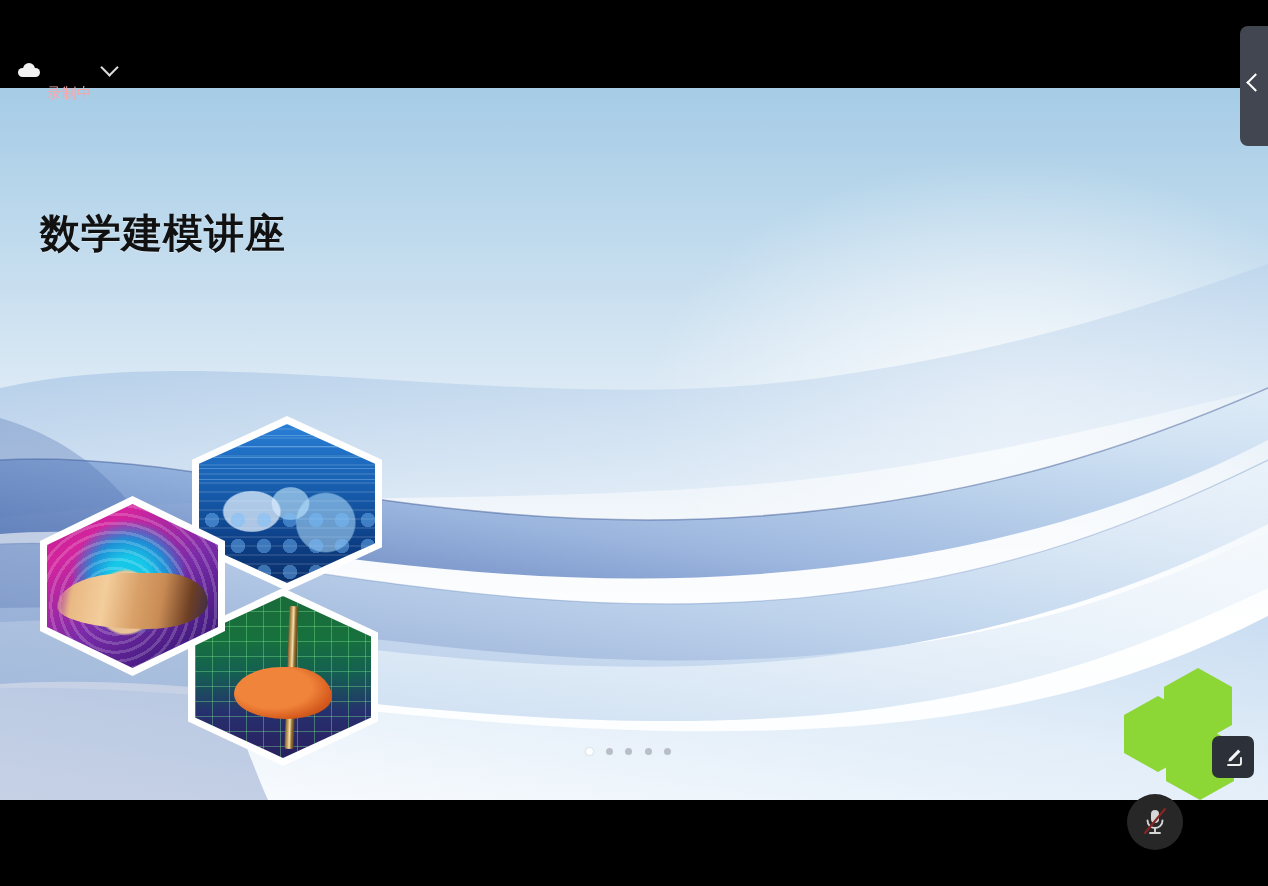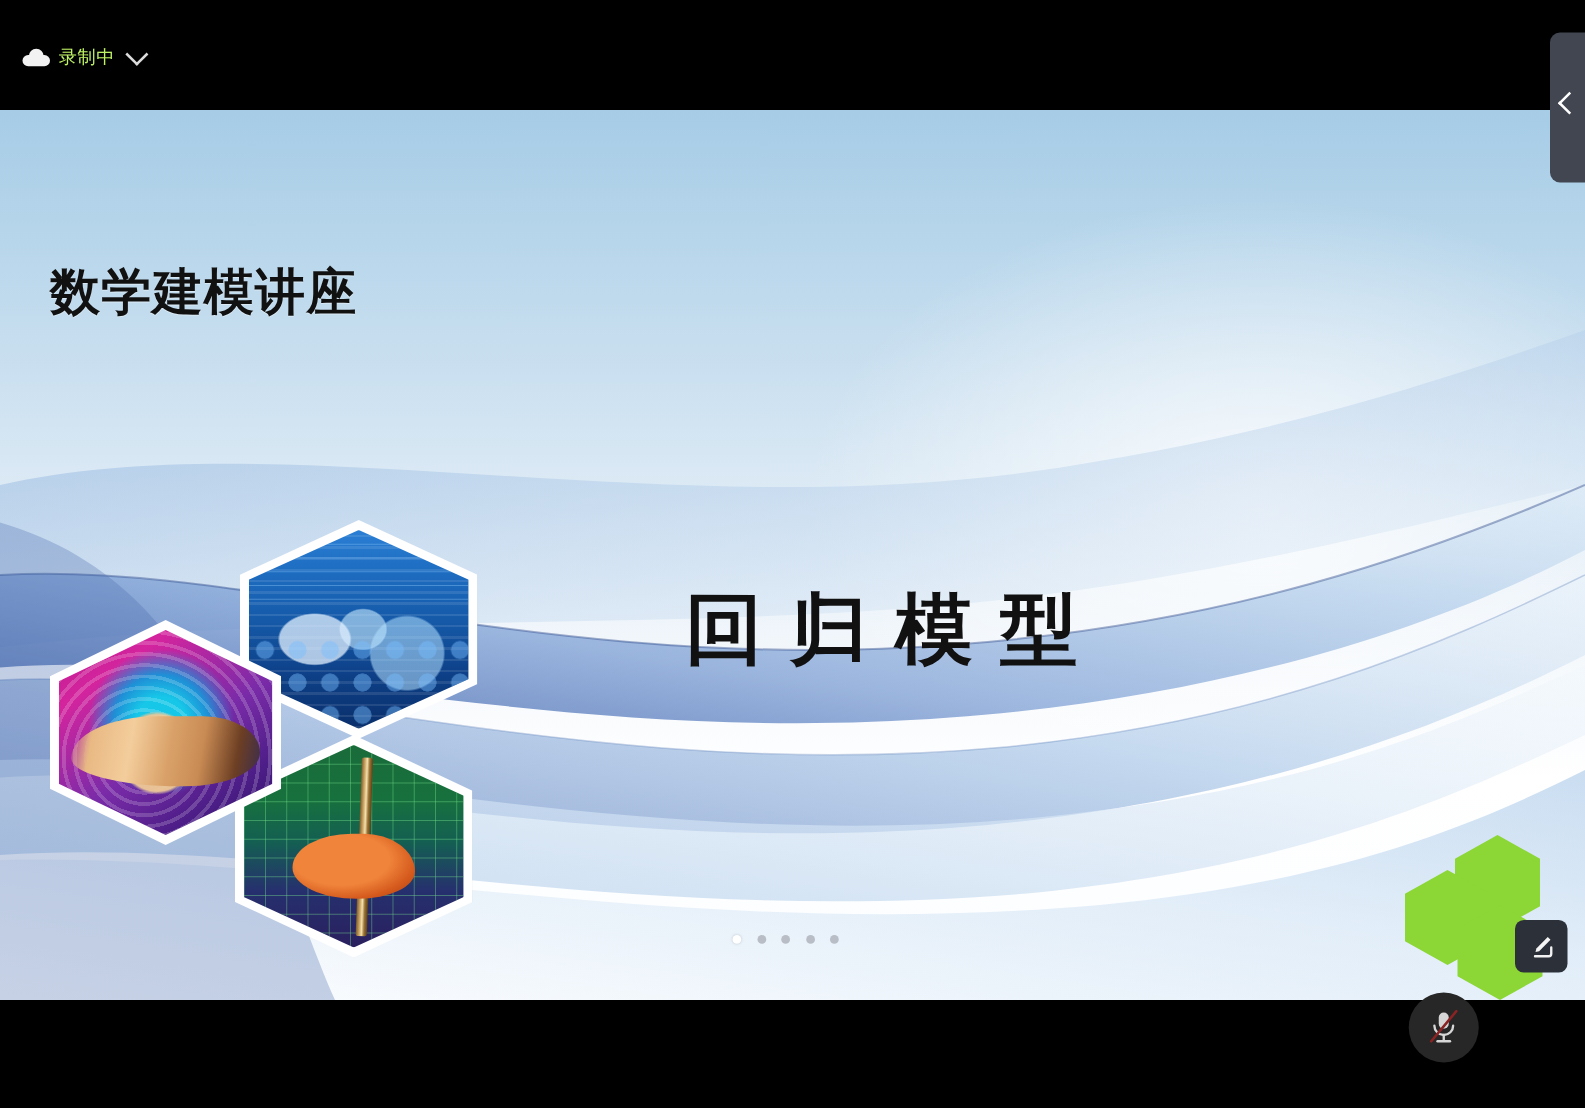--- a/index.html
+++ b/index.html
@@ -6,21 +6,21 @@
   body{width:1268px;height:886px;overflow:hidden;font-family:"Liberation Sans","DejaVu Sans",sans-serif;}
 
   #app{position:relative;width:1268px;height:886px;background:#000;overflow:hidden;}
 
   
   .topbar{position:absolute;left:0;top:0;width:1268px;height:88px;background:#000;z-index:20;}
   .rec-group{position:absolute;left:18px;top:36px;display:flex;align-items:center;gap:7px;cursor:pointer;}
   .cloud-icon{position:relative;width:22px;height:14px;}
   .cloud-icon::before{content:"";position:absolute;left:0;bottom:0;width:22px;height:9px;background:#f2f2f2;border-radius:5px;}
   .cloud-icon::after{content:"";position:absolute;left:5px;top:0;width:12px;height:12px;background:#f2f2f2;border-radius:50%;}
-  .rec-text{color:#bef264;font-size:14.5px;letter-spacing:.5px;}
+  .rec-text{color:#fca5a5;font-size:14.5px;letter-spacing:.5px;margin-top:48px;}
   .chev-down{width:11px;height:11px;border-right:2px solid #dcdcdc;border-bottom:2px solid #dcdcdc;transform:rotate(45deg);margin-left:4px;margin-top:-5px;}
 
   
   .side-tab{position:absolute;right:0;top:26px;width:28px;height:120px;background:#414651;
     border-radius:8px 0 0 8px;z-index:30;cursor:pointer;}
   .side-tab .chev-left{position:absolute;left:9px;top:50px;width:11px;height:11px;
     border-left:2.4px solid #ffffff;border-bottom:2.4px solid #ffffff;transform:rotate(45deg);}
 
   
   .stage{position:absolute;left:0;top:88px;width:1268px;height:712px;overflow:hidden;
@@ -168,21 +168,20 @@
       <path d="M0,600 C260,594 540,666 880,636 C1070,618 1180,572 1268,528 L1268,712 L0,712 Z" fill="url(#w3)"></path>
 
       <path d="M0,372 C200,360 430,452 760,428 C980,412 1140,356 1268,300" fill="none" stroke="#35508f" stroke-opacity=".45" stroke-width="1.6"></path>
       <path d="M0,456 C210,446 470,540 800,510 C1010,490 1150,430 1268,372" fill="none" stroke="#5f80bb" stroke-opacity=".35" stroke-width="1.2"></path>
 
       <path d="M0,330 C90,356 150,420 190,520 C230,610 250,672 268,712 L0,712 Z" fill="#4a6bab" fill-opacity=".30"></path>
     </svg>
 
     <div class="slide-title">数学建模讲座</div>
 
-    <div class="headline">回归模型</div>
 
     <div class="hexwrap">
       <div class="hex hexA">
         <div class="inner">
           <div class="grid"></div>
           <div class="dots"></div>
         </div>
       </div>
       <div class="hex hexC">
         <div class="inner">

